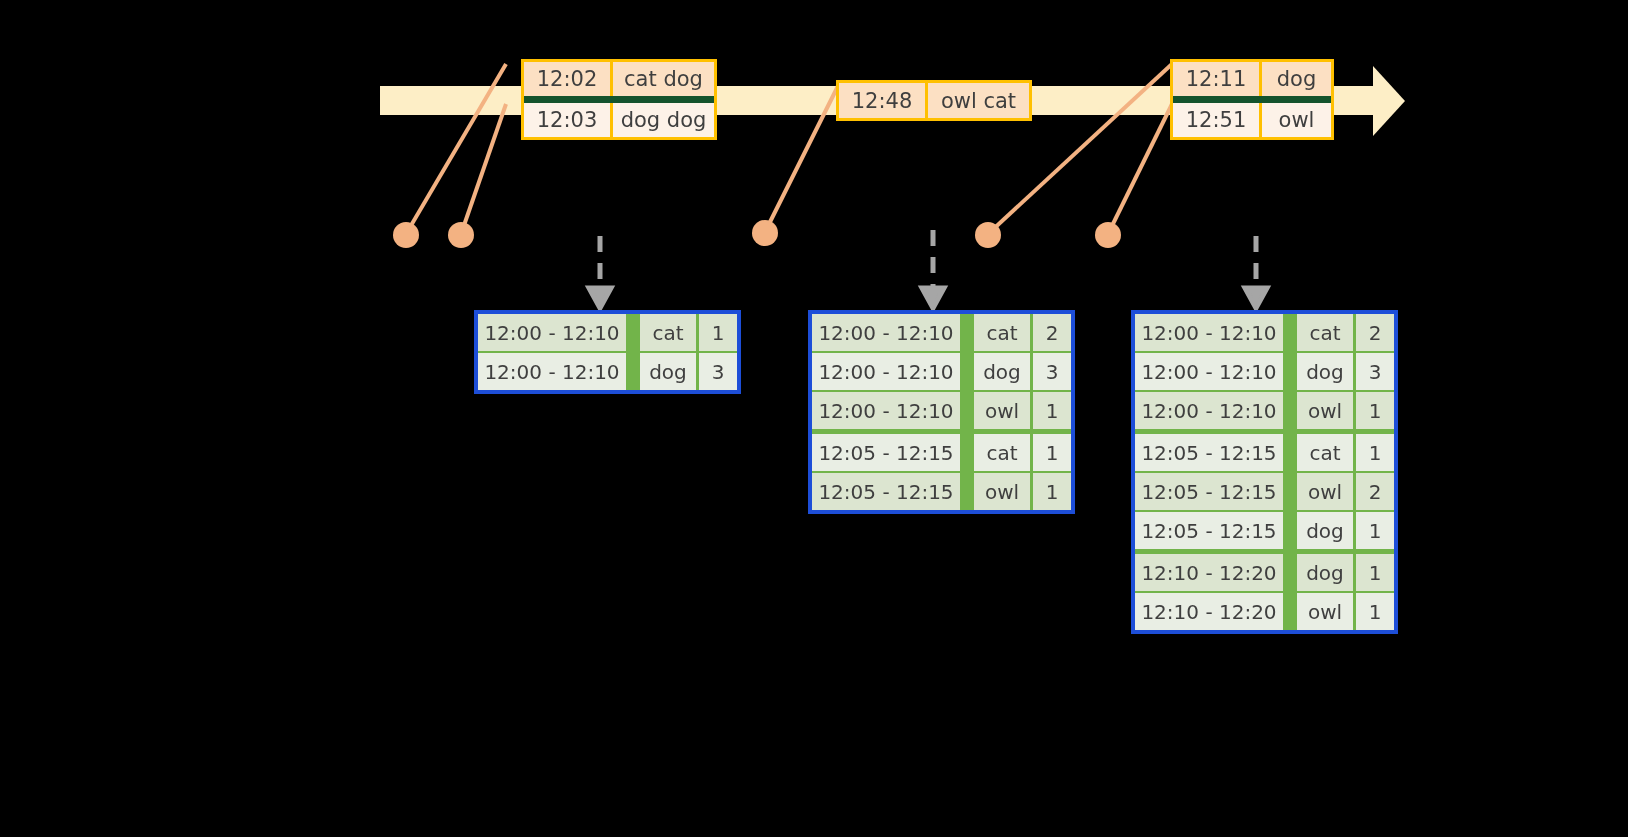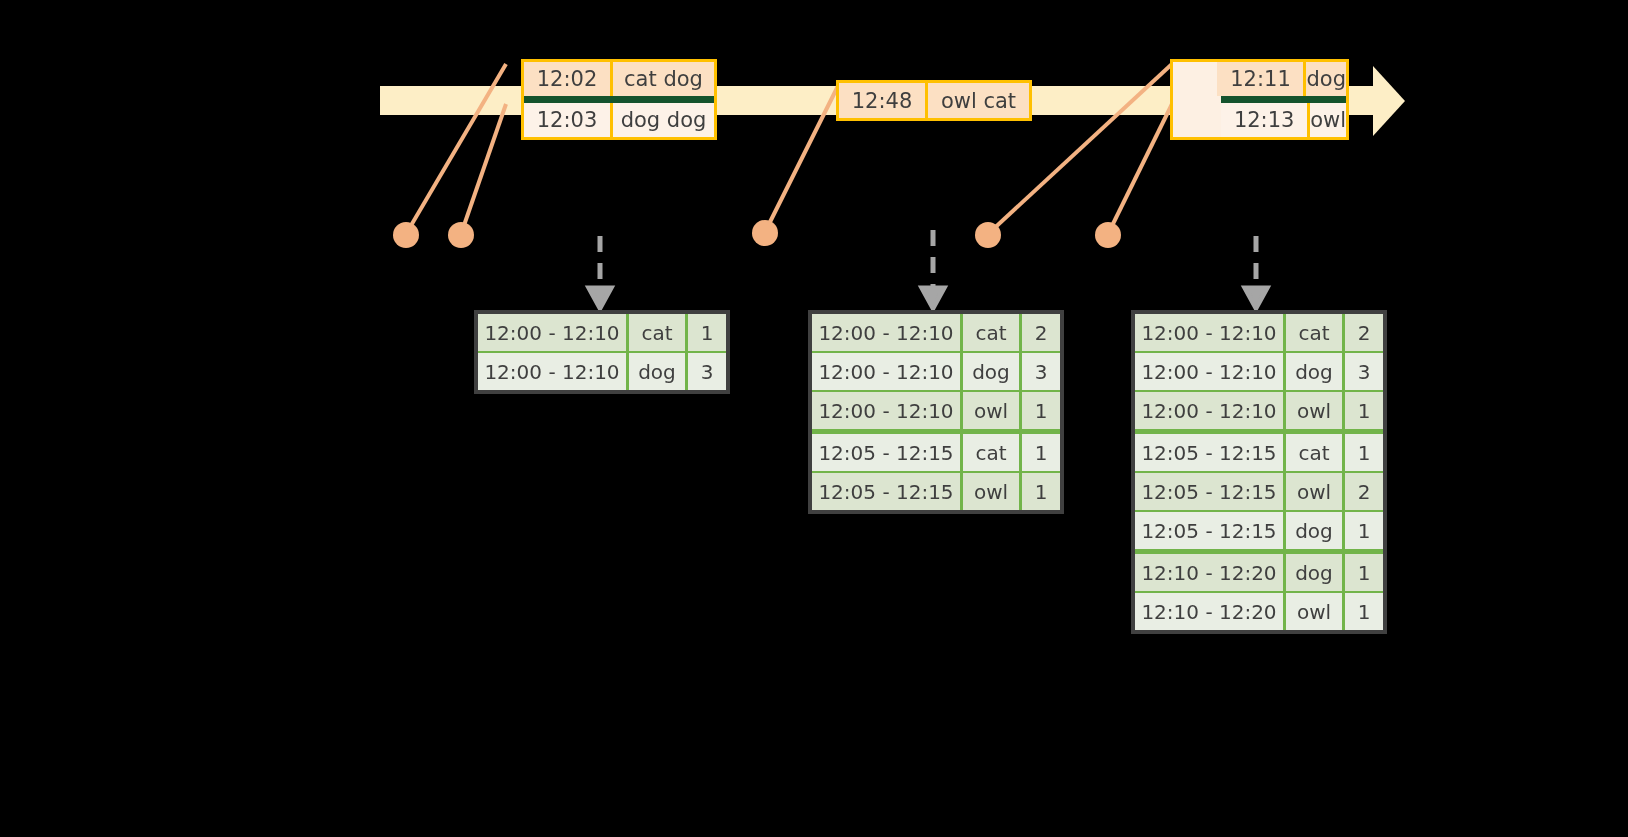--- a/index.html
+++ b/index.html
@@ -66,21 +66,21 @@
     width: 86px;
     border-right: 3px solid #ffc000;
   }
   .event-cell.payload {
     flex: 1 1 auto;
   }
 
   
   .result-table {
     position: absolute;
-    border: 4px solid #404040;
+    border: 4px solid #1d4ed8;
     box-sizing: border-box;
     background: #72b44a;
     display: flex;
     flex-direction: column;
   }
   .res-row {
     display: flex;
     flex-direction: row;
     height: 37px;
   }
@@ -90,21 +90,21 @@
     display: flex;
     align-items: center;
     justify-content: center;
     color: #3f3f3f;
     font-size: 20px;
     white-space: nowrap;
     background: #e9eee4;
   }
   .res-row.shade .res-cell { background: #dce5d0; }
   .res-cell.window { width: 148px; }
-  .res-cell.key    { width: 56px; margin-left: 3px; }
+  .res-cell.key    { width: 56px; margin-left: 14px; }
   .res-cell.count  { width: 38px; margin-left: 3px; }
 
   .dot {
     position: absolute;
     width: 26px;
     height: 26px;
     border-radius: 50%;
     background: #f3b282;
   }
 </style>
@@ -154,27 +154,27 @@
     </div>
   </div>
 
   <div class="event-box" style="left:836px; top:80px; width:196px; height:41px;">
     <div class="event-row shade">
       <div class="event-cell time">12:48</div>
       <div class="event-cell payload">owl cat</div>
     </div>
   </div>
 
-  <div class="event-box" style="left:1170px; top:59px; width:179px; height:81px;align-items:flex-end;">
+  <div class="event-box" style="left:1170px; top:59px; width:164px; height:81px;">
     <div class="event-row shade">
       <div class="event-cell time">12:11</div>
       <div class="event-cell payload">dog</div>
     </div>
     <div class="event-row plain">
-      <div class="event-cell time">12:13</div>
+      <div class="event-cell time">12:51</div>
       <div class="event-cell payload">owl</div>
     </div>
   </div>
 
   <div class="result-table" style="left:474px; top:310px;">
     <div class="res-row shade">
       <div class="res-cell window">12:00 - 12:10</div>
       <div class="res-cell key">cat</div>
       <div class="res-cell count">1</div>
     </div>

